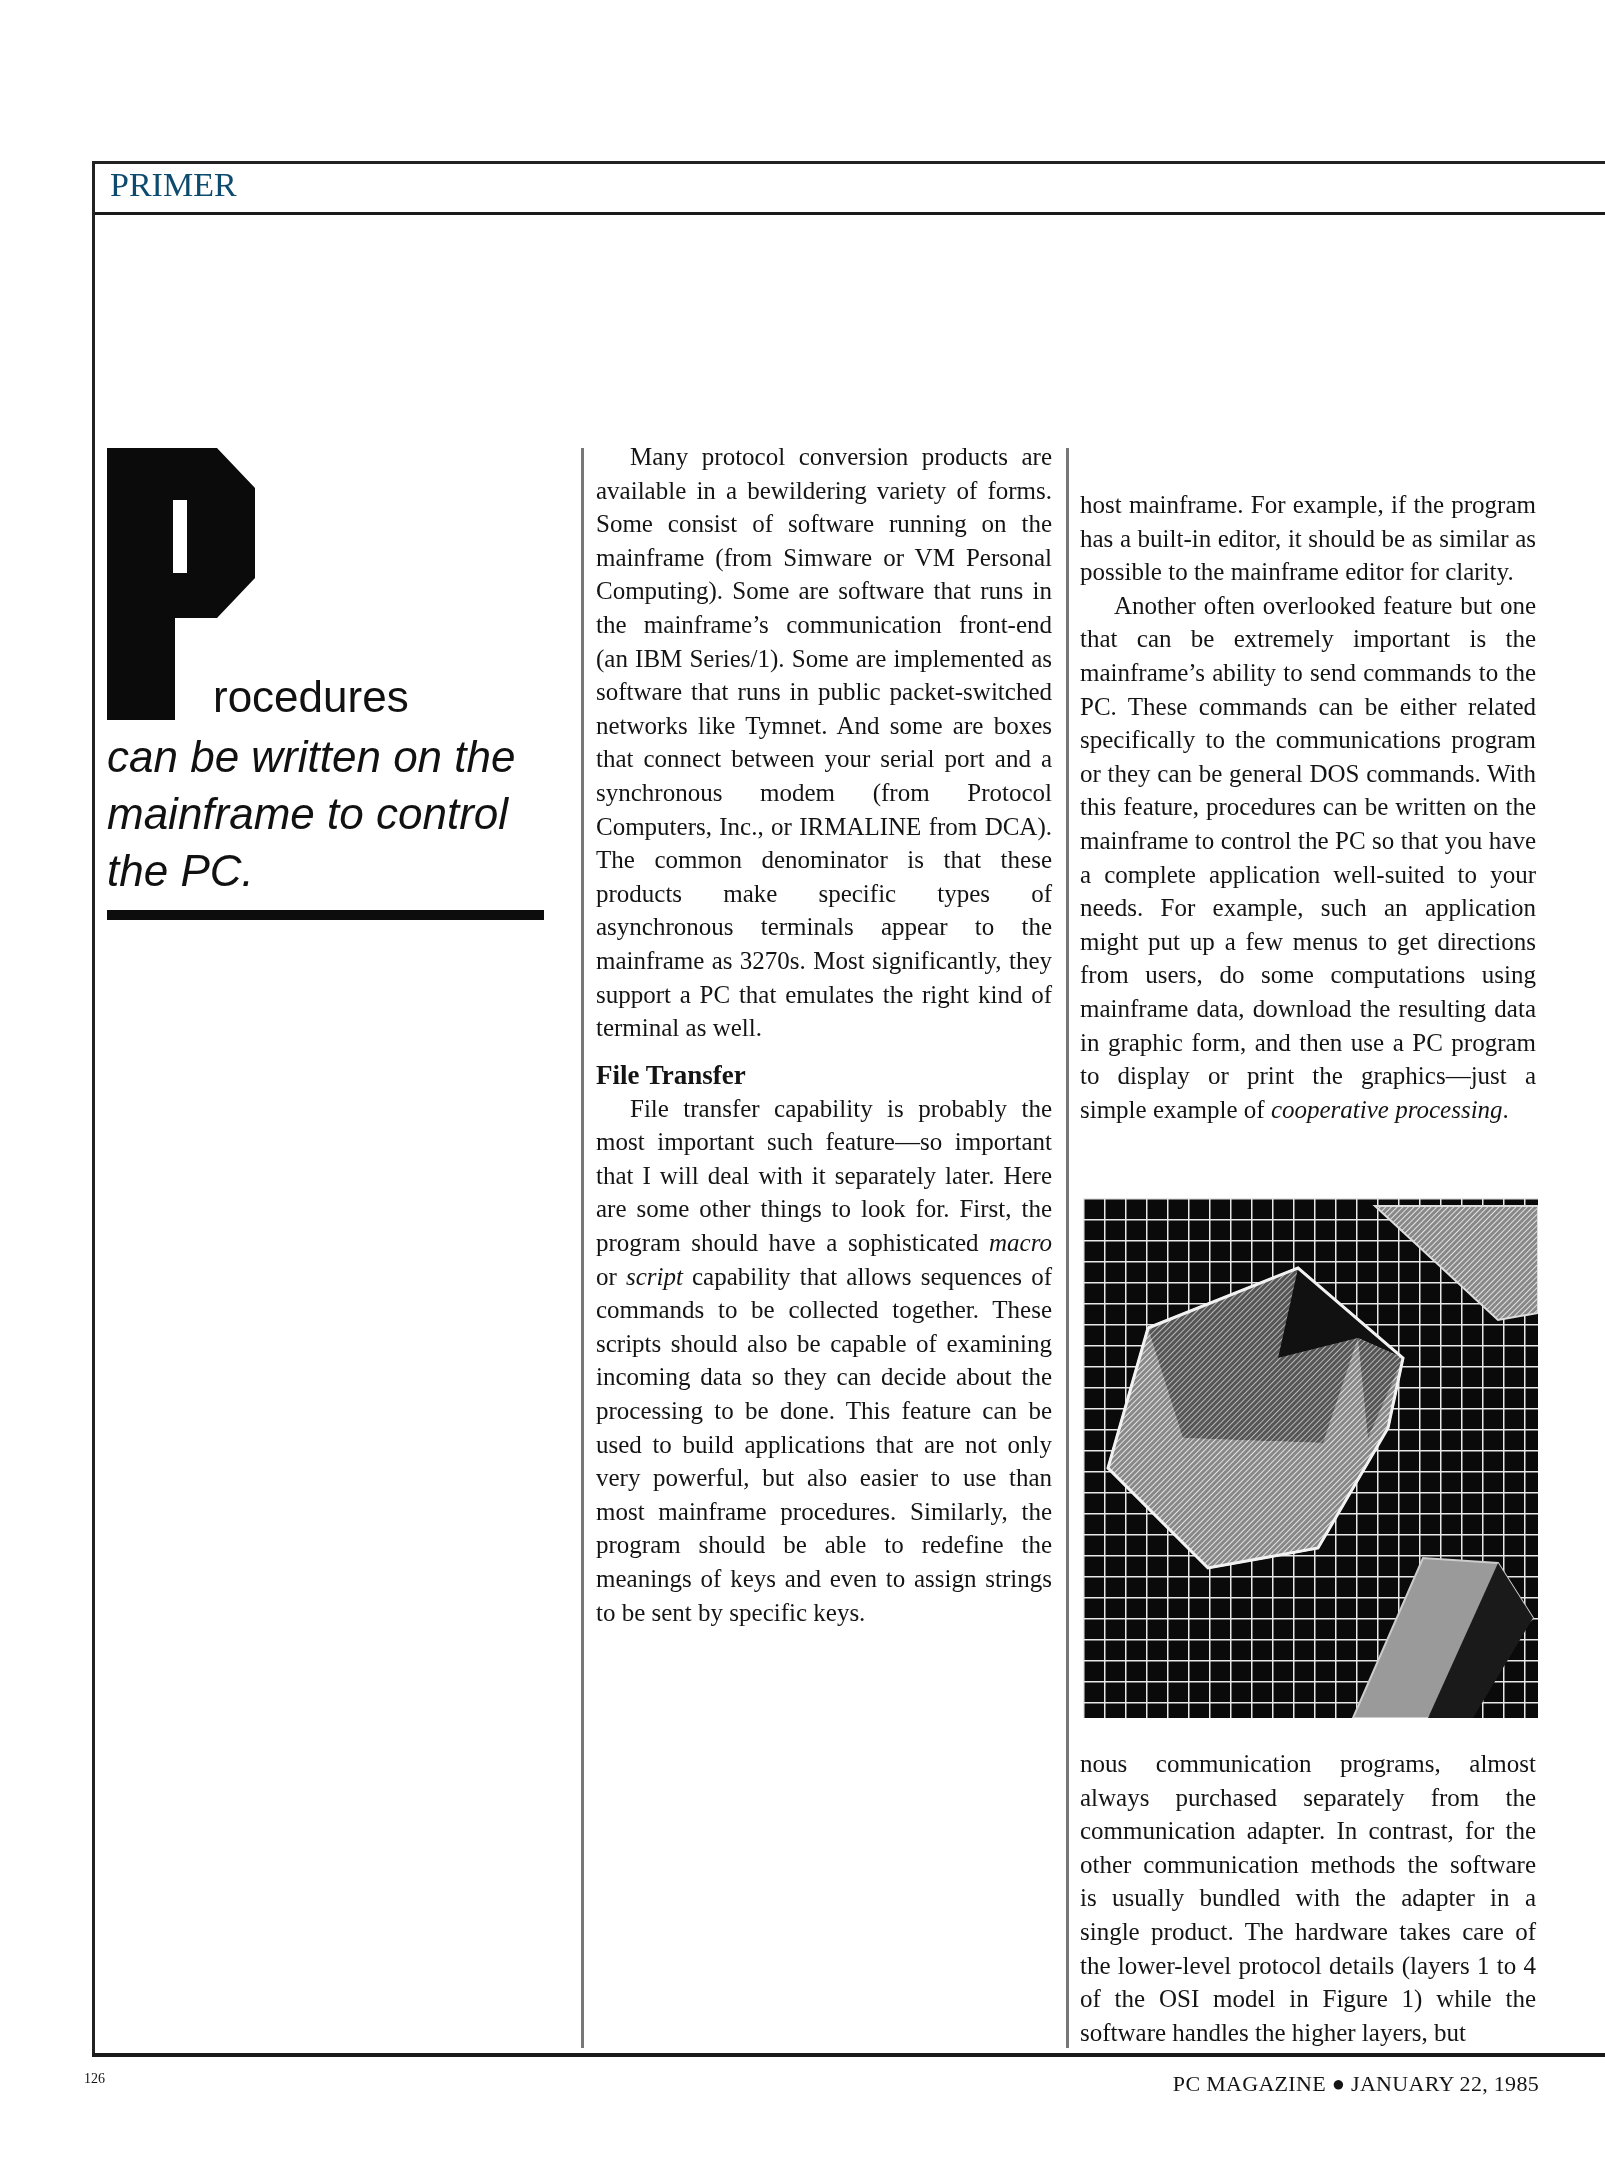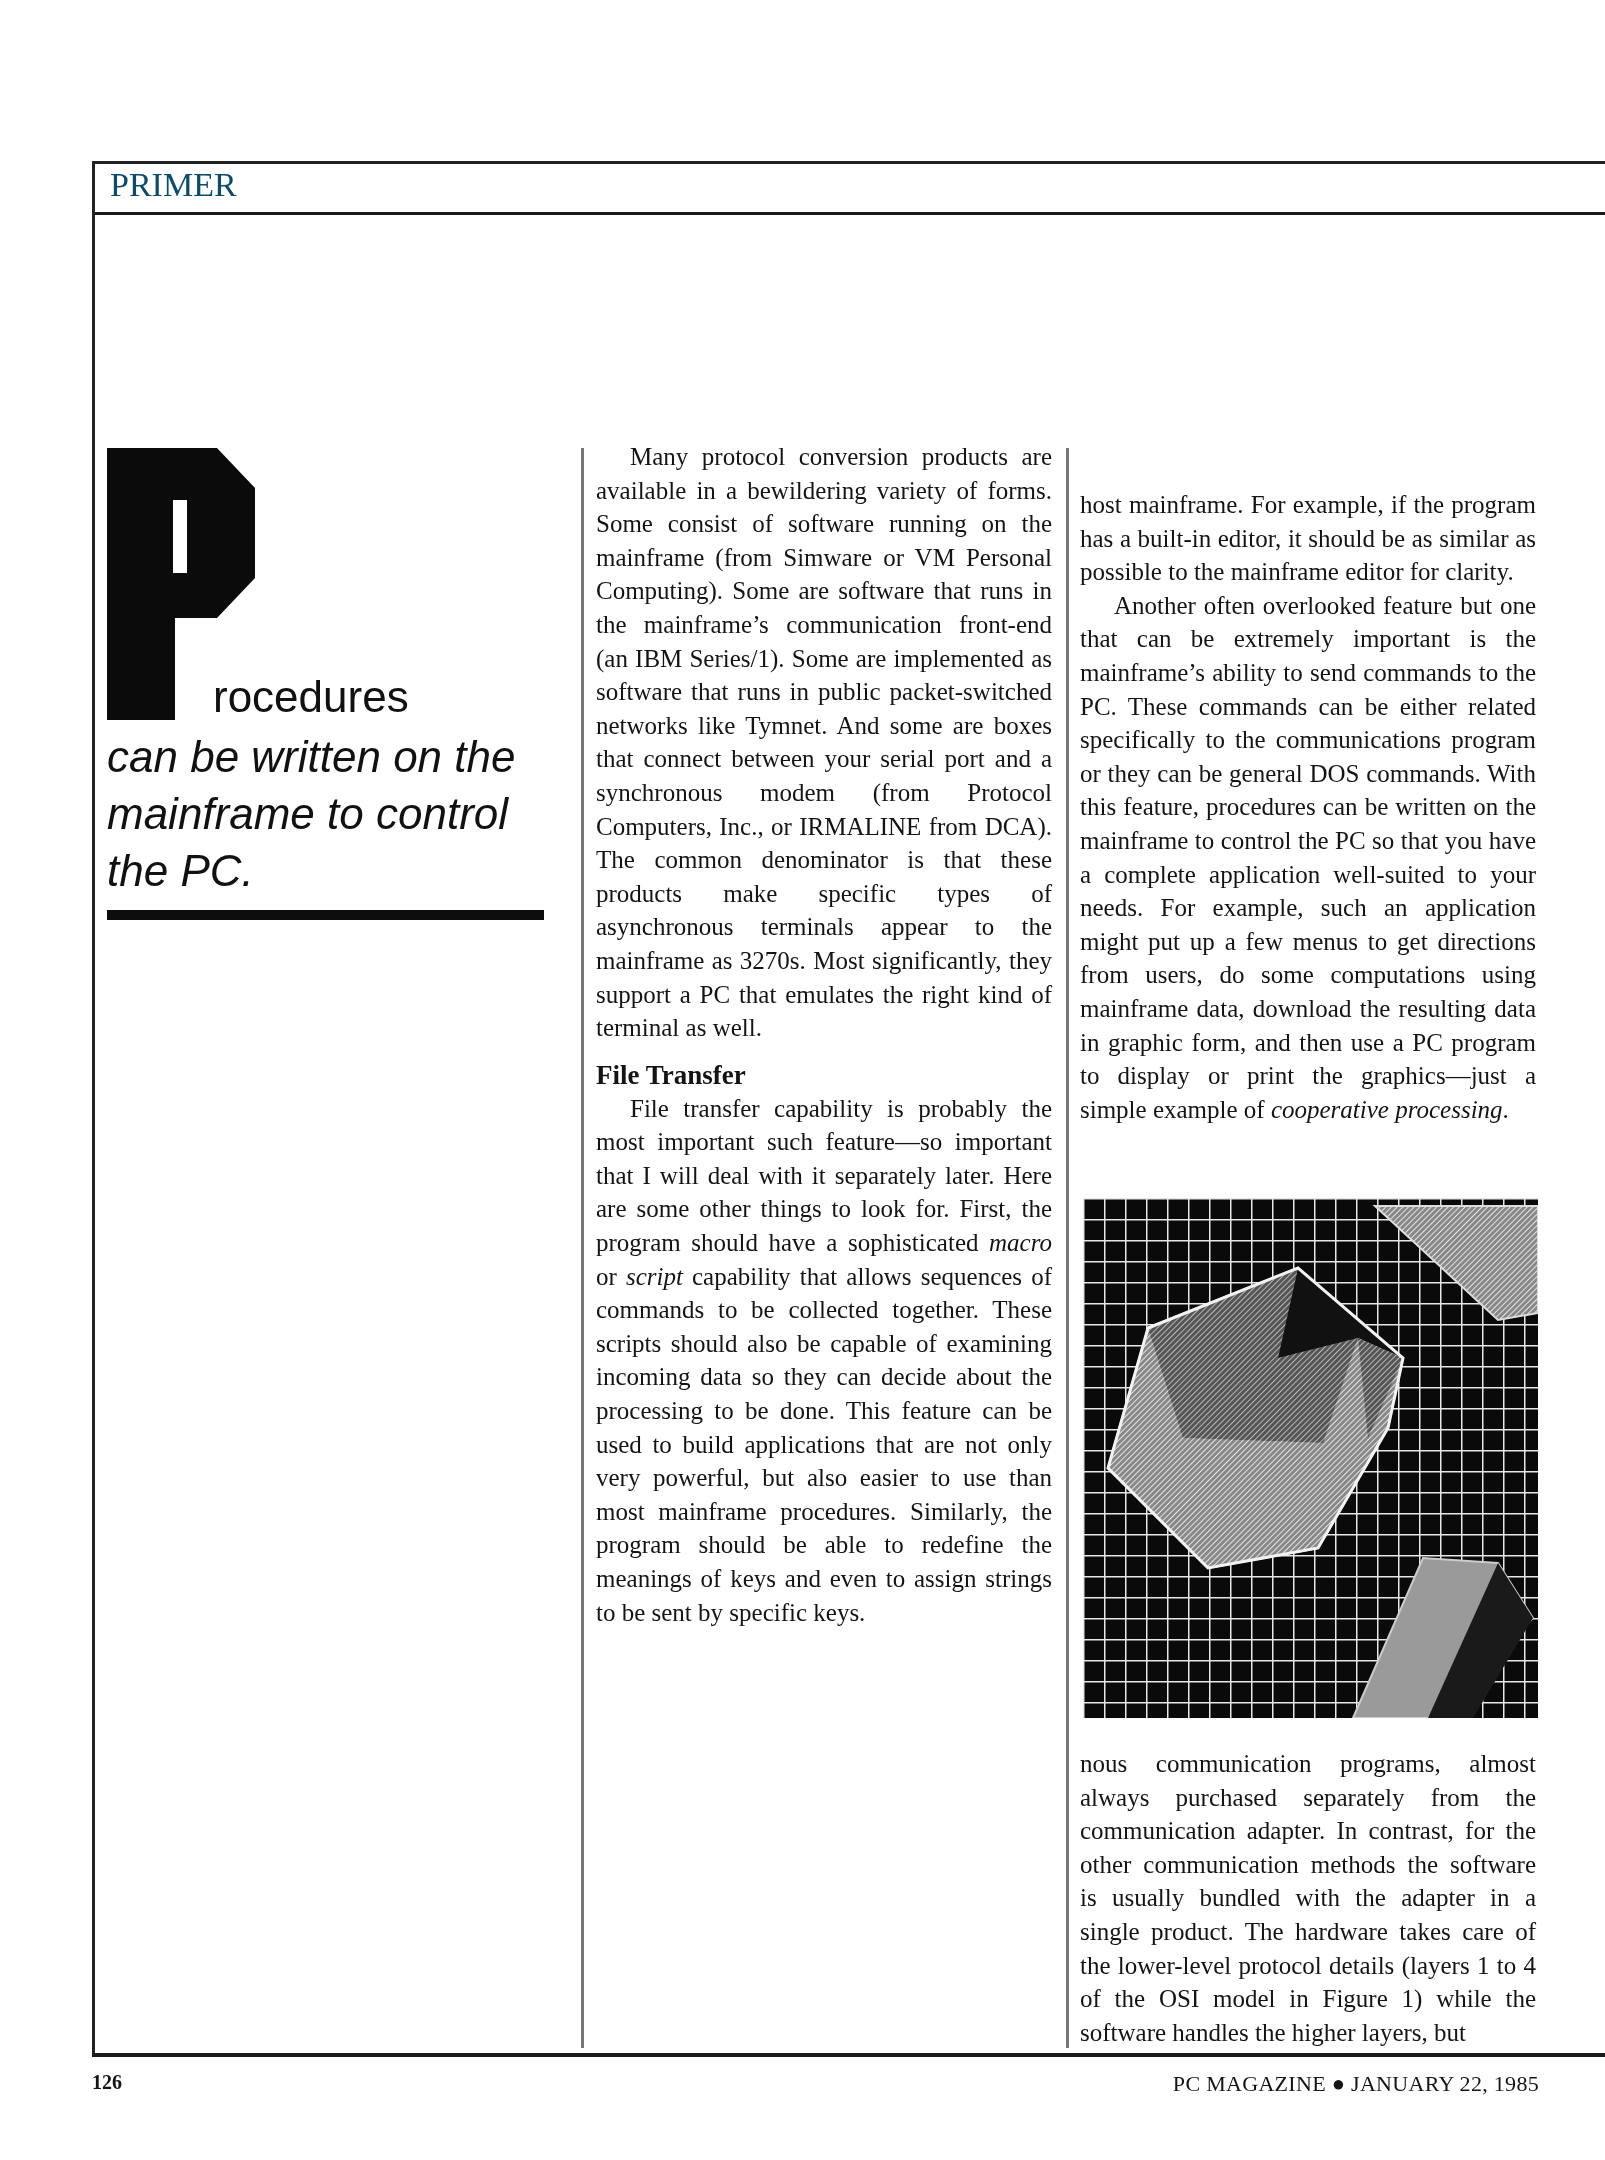--- a/index.html
+++ b/index.html
@@ -25,21 +25,21 @@
   .col-rule { position:absolute; width:3px; background:#777; }
 
   .col { position:absolute; font-size:25px; line-height:33.6px; text-align:justify; }
   .col p { margin:0; text-indent:0; }
   .col p.ind { text-indent:34px; }
   .col h3 { margin:13px 0 0 0; font-size:27px; font-weight:bold; line-height:34px; }
   .col i { font-style:italic; }
 
   .figure { position:absolute; left:1083px; top:1198px; width:455px; height:520px; }
 
-  .folio { position:absolute; left:92px; top:2071px; font-size:20px; font-weight:bold; }
+  .folio { position:absolute; left:84px; top:2071px; font-size:14px; font-weight:normal; }
   .footer-mag { position:absolute; right:66px; top:2071px; font-size:22px; letter-spacing:0.3px; }
 </style>
 </head>
 <body>
 
 <div class="frame-top"></div>
 <div class="frame-sect"></div>
 <div class="frame-left"></div>
 <div class="frame-bottom"></div>
 

